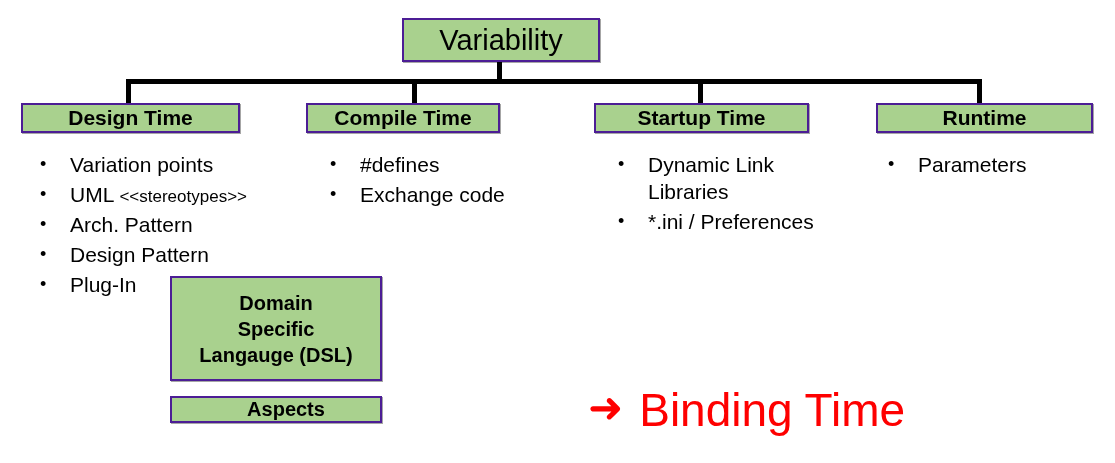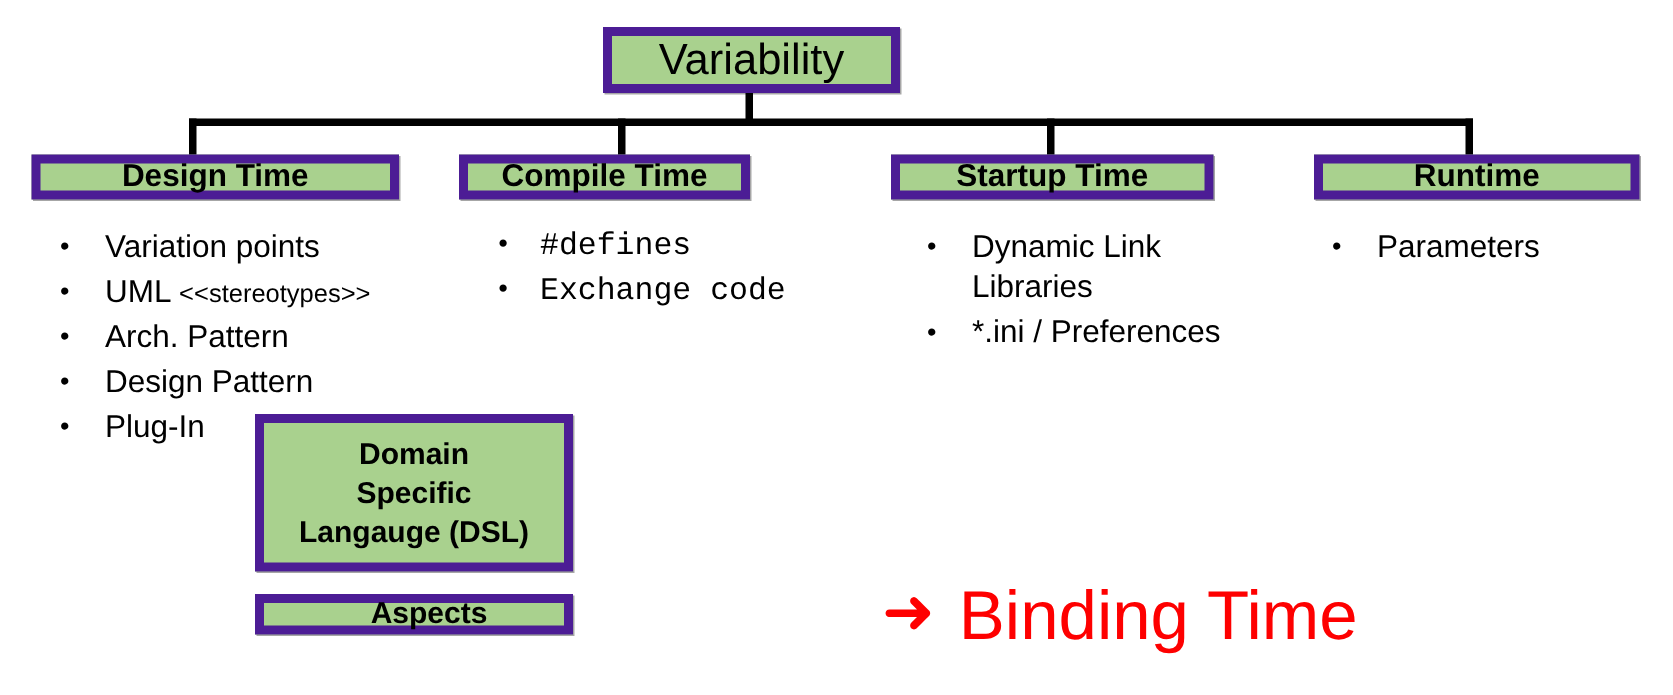--- a/index.html
+++ b/index.html
@@ -16,21 +16,21 @@
     width: 1115px;
     height: 463px;
     background: #ffffff;
     overflow: hidden;
   }
 
   
   .gbox {
     position: absolute;
     background: #a9d18e;
-    border: 6px solid #4c1d95;
+    border: 2px solid #4c1d95;
     box-sizing: border-box;
     display: flex;
     align-items: center;
     justify-content: center;
     text-align: left;
     font-weight: bold;
     color: #000000;
     box-shadow: 1px 1px 0 rgba(0,0,0,0.35);
   }
 
@@ -41,21 +41,21 @@
     height: 44px;
     font-size: 29px;
     font-weight: normal;
   }
 
   .cat-box {
     top: 103px;
     height: 30px;
     font-size: 21px;
   }
-  #cat-box-0 { left: 21px;  width: 245px; }
+  #cat-box-0 { left: 21px;  width: 219px; }
   #cat-box-1 { left: 306px; width: 194px; }
   #cat-box-2 { left: 594px; width: 215px; }
   #cat-box-3 { left: 876px; width: 217px; }
 
   #dsl-box {
     left: 170px;
     top: 276px;
     width: 212px;
     height: 105px;
     font-size: 20px;
@@ -98,21 +98,21 @@
   #drop-2 { left: 698px; }
   #drop-3 { left: 977px; }
 
   
   .bullet-list {
     position: absolute;
     font-size: 21px;
     line-height: 1.28;
   }
   #list-0 { left: 30px;  top: 152px; width: 250px; }
-  #list-1 { left: 320px; top: 152px; width: 230px; font-family: Liberation Mono, monospace; }
+  #list-1 { left: 320px; top: 152px; width: 230px; }
   #list-2 { left: 608px; top: 152px; width: 250px; }
   #list-3 { left: 878px; top: 152px; width: 220px; }
 
   .bullet-item {
     position: relative;
     padding-left: 40px;
     margin-bottom: 3px;
   }
   .bullet-item::before {
     content: "\2022";

